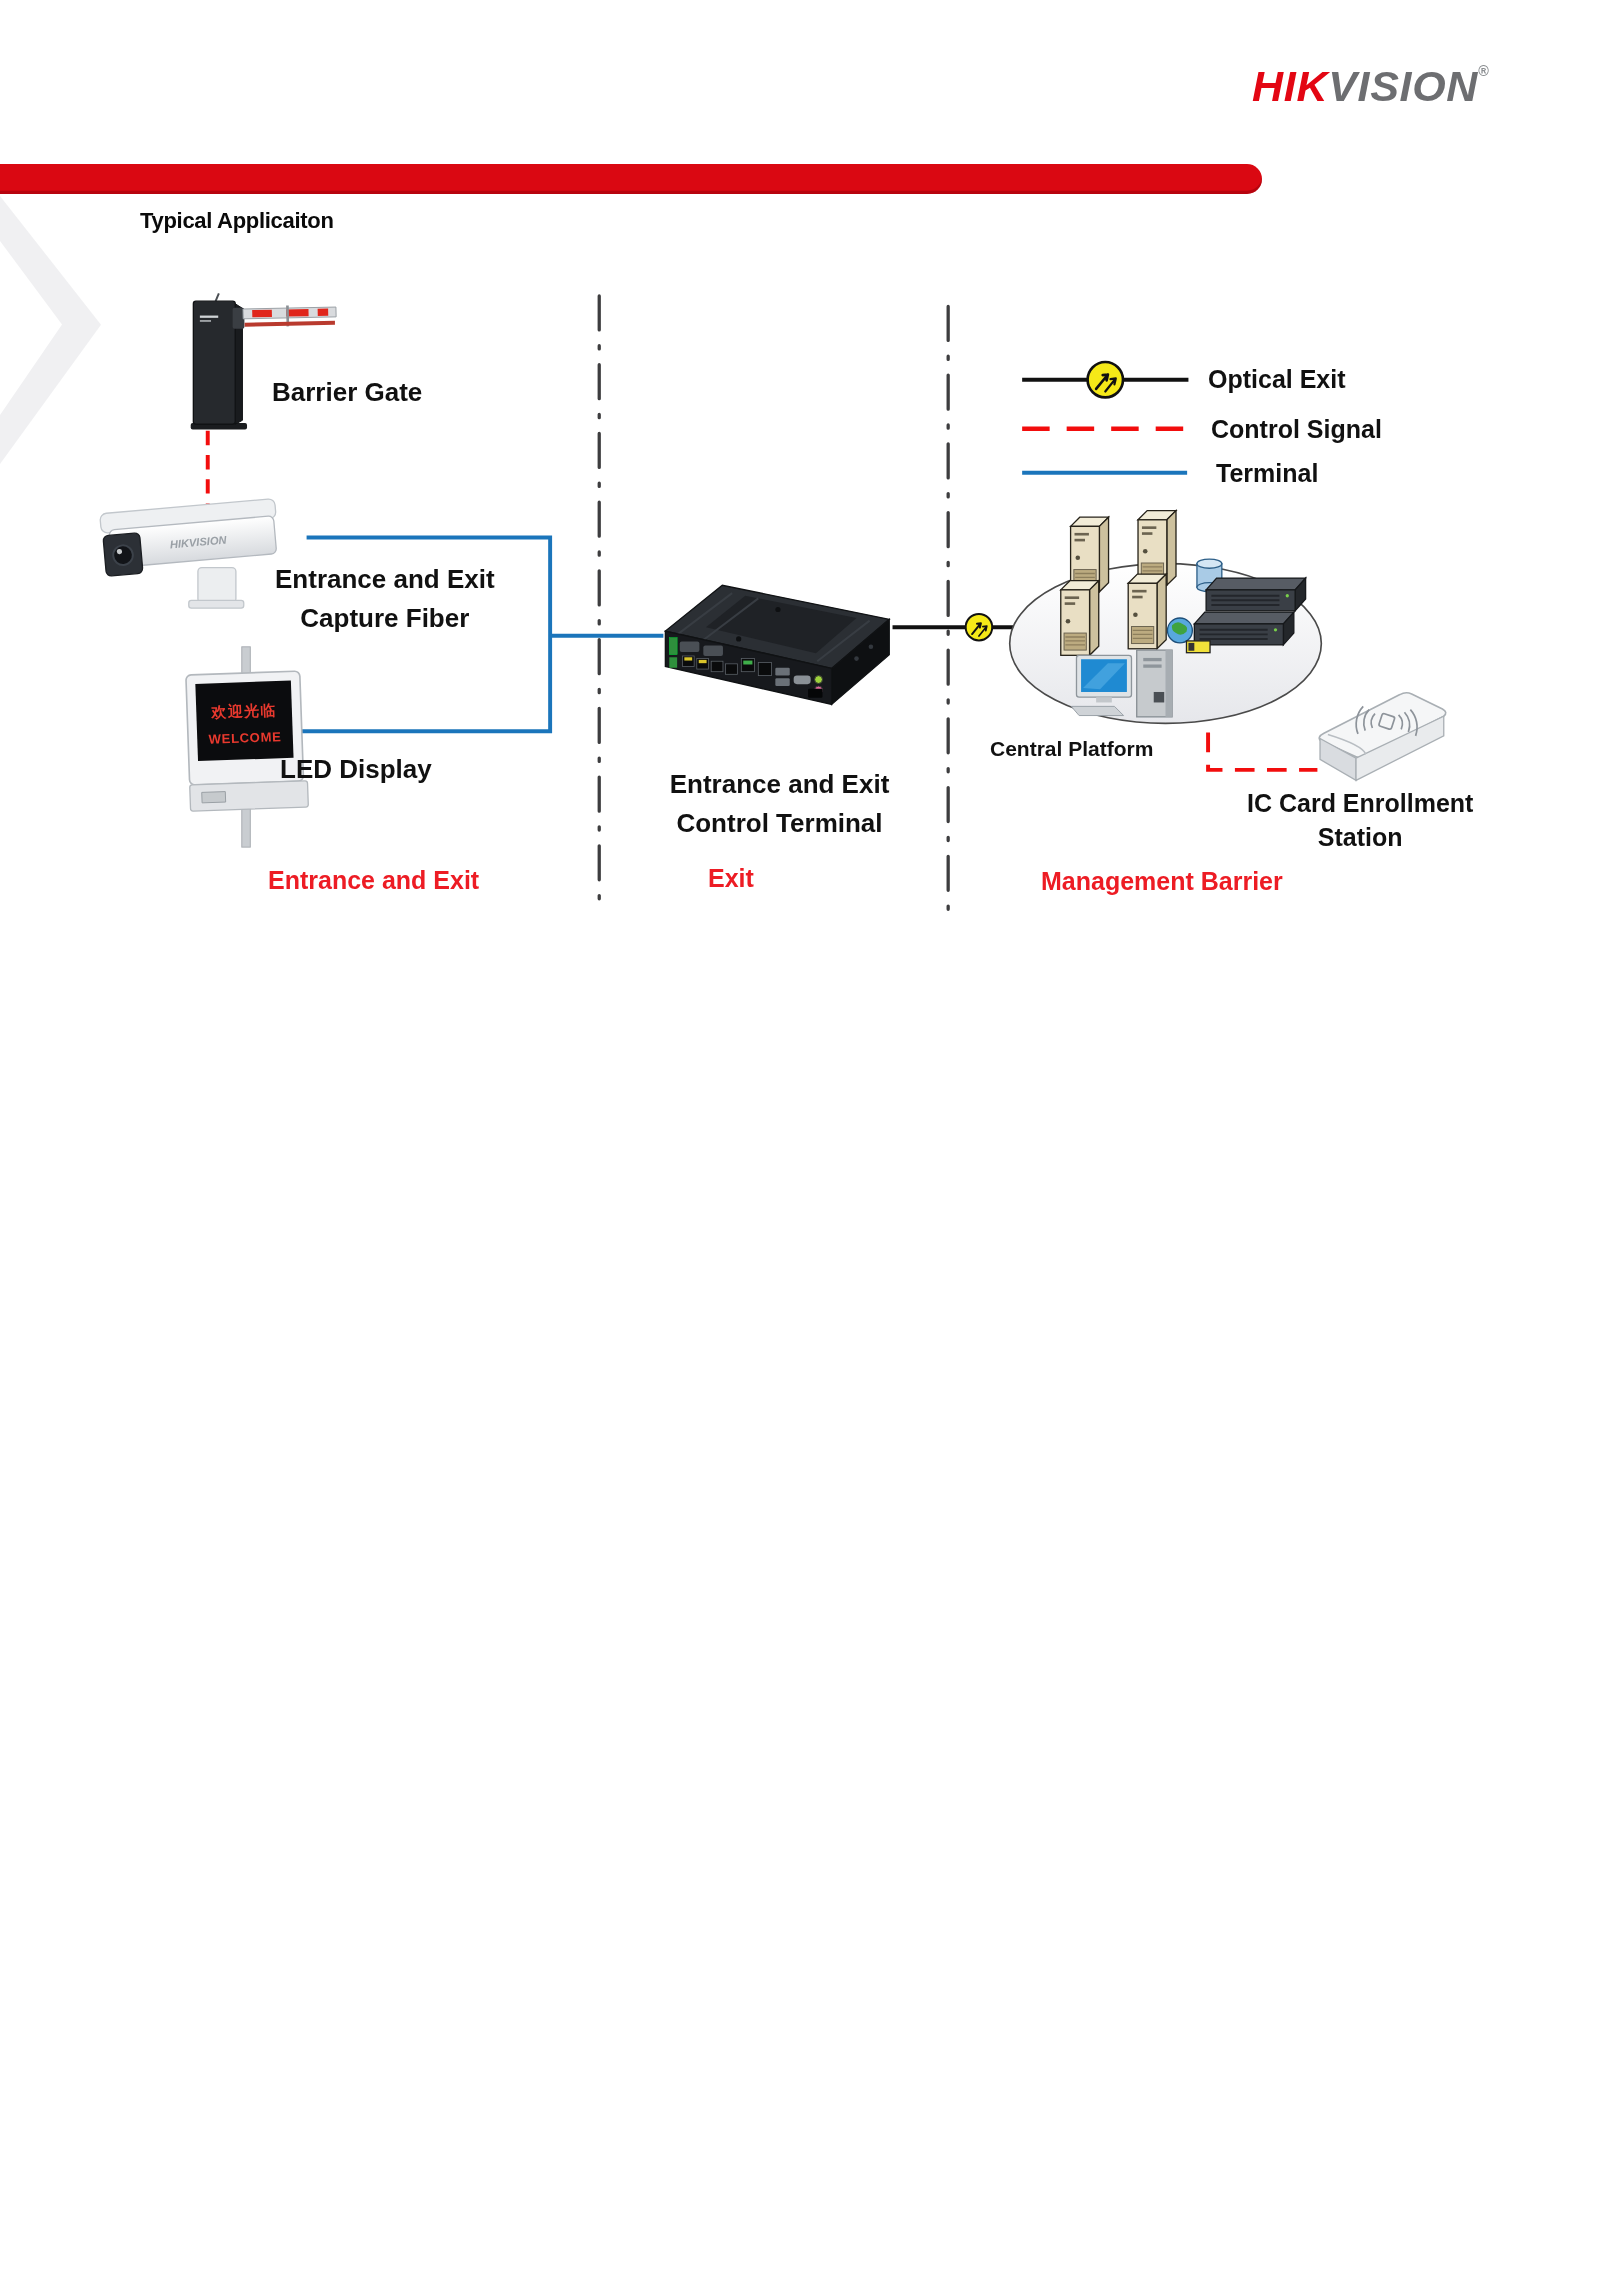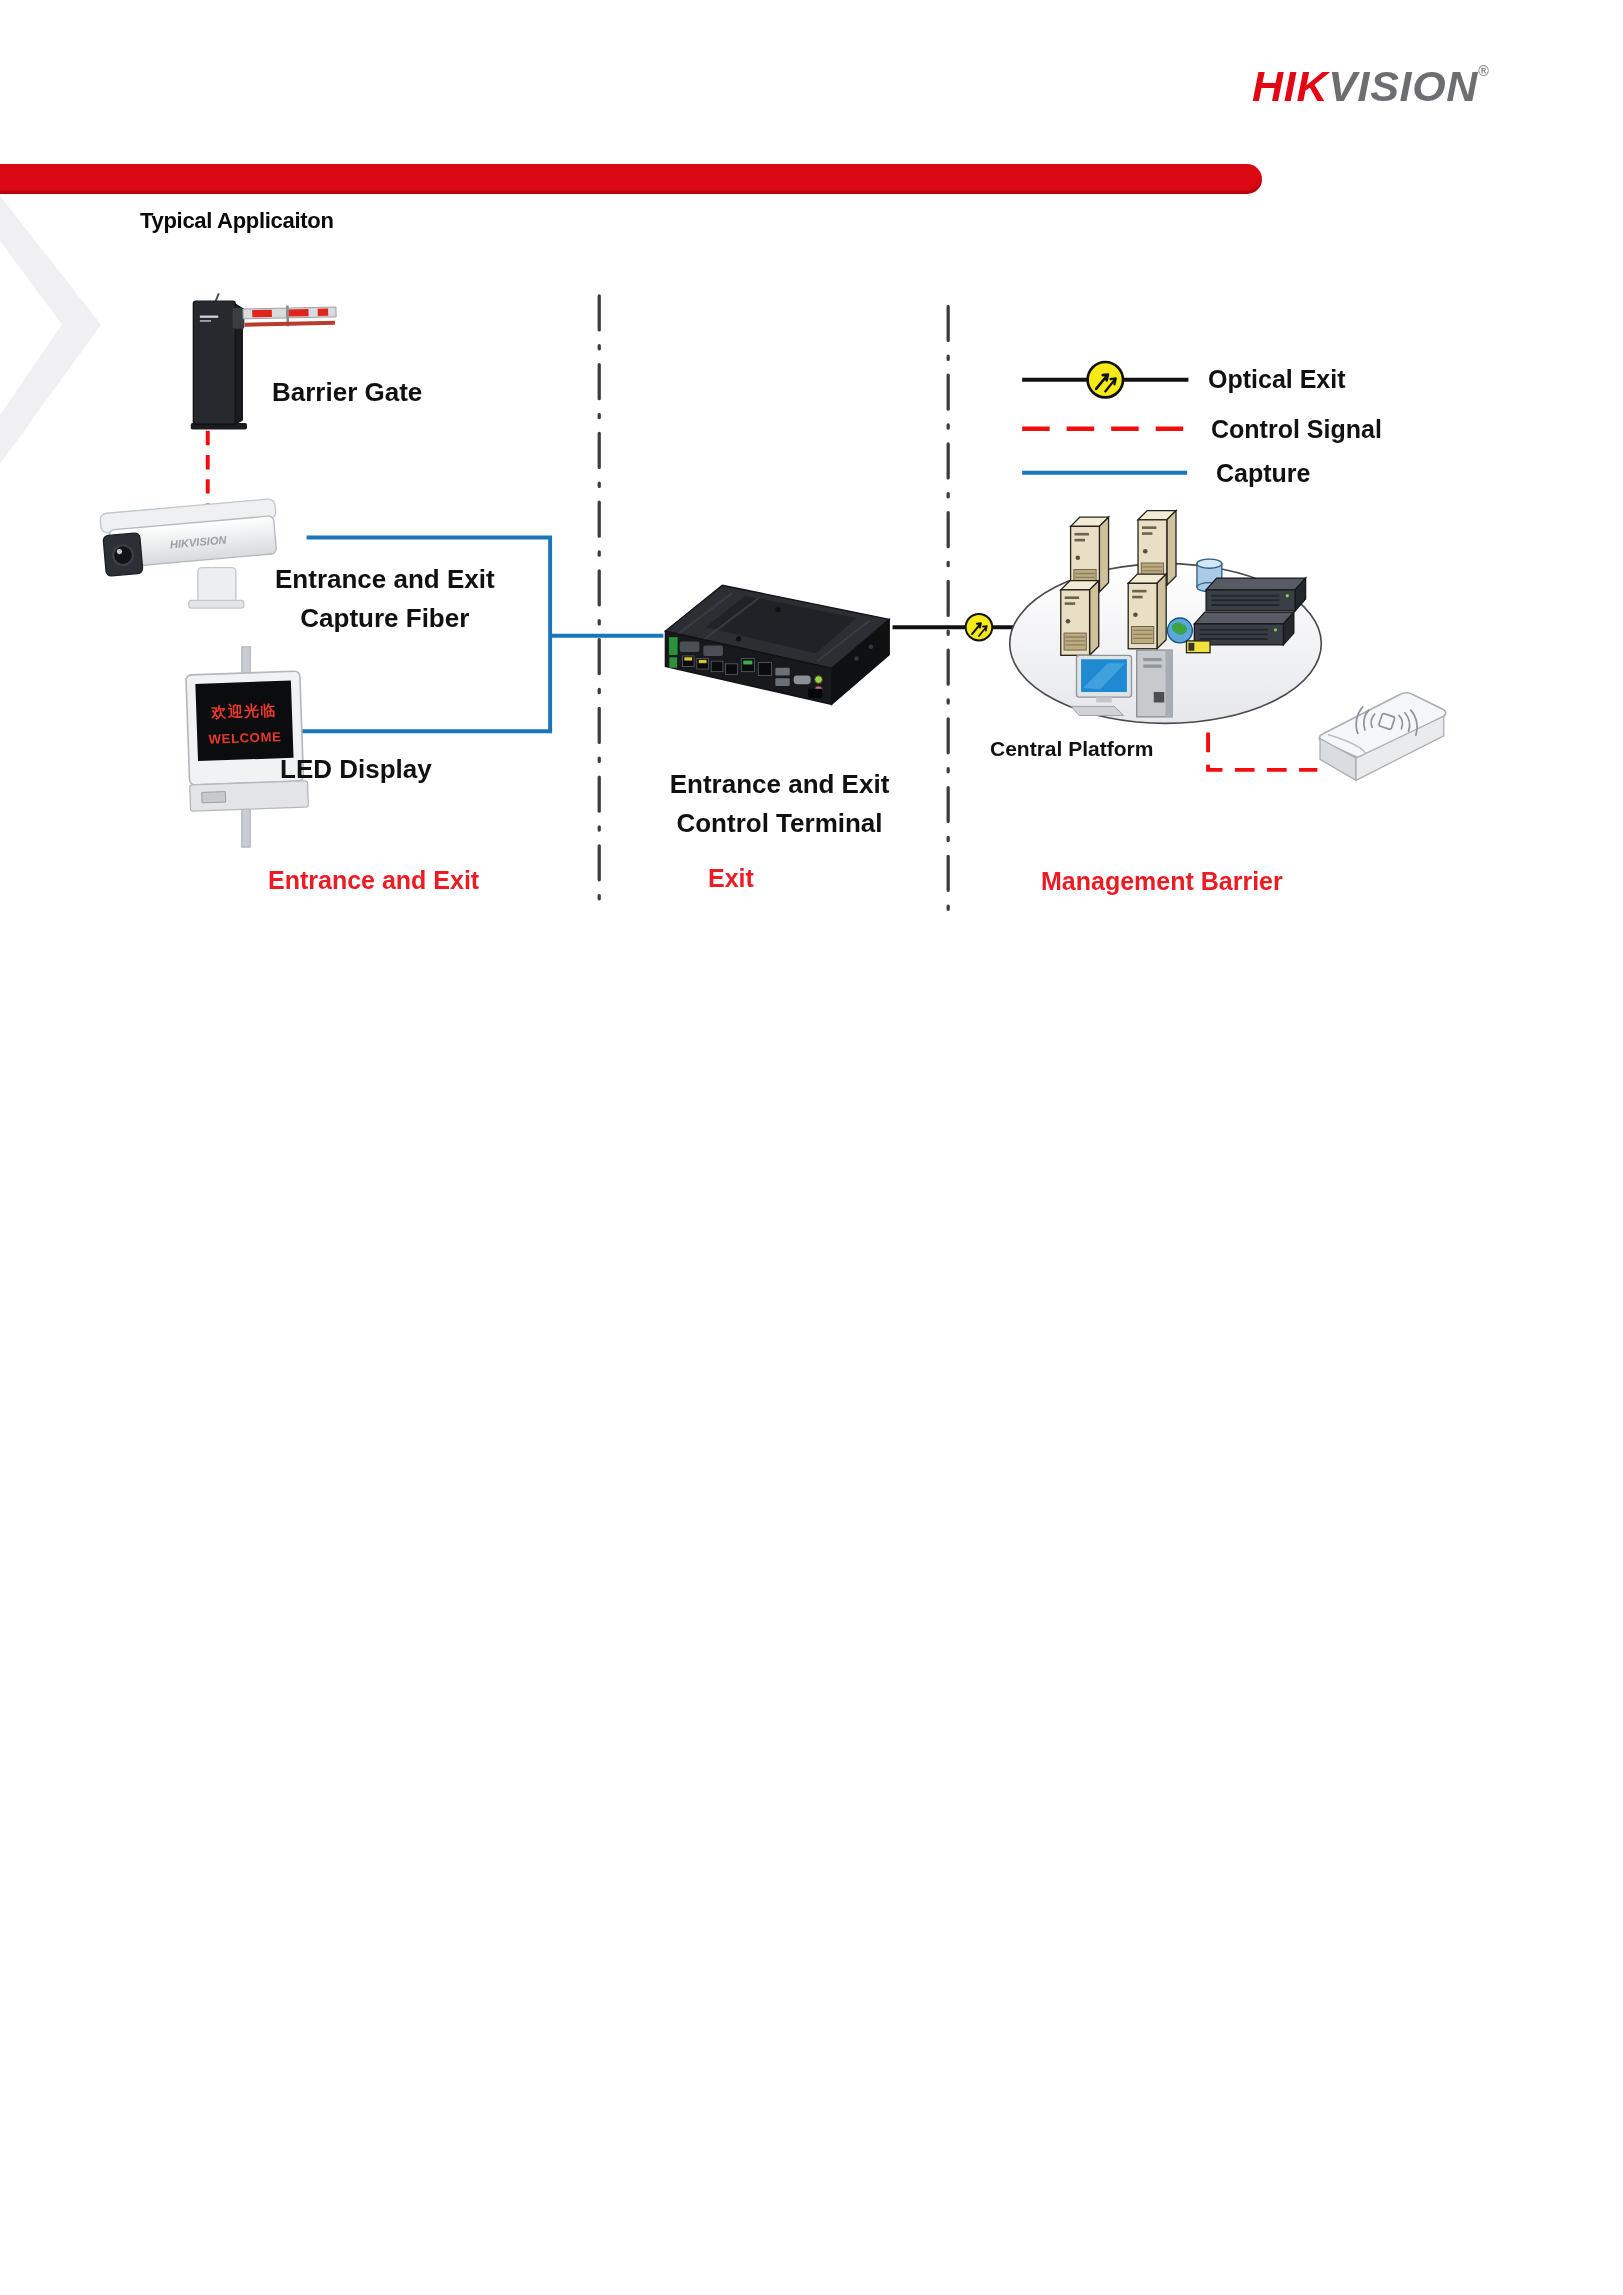--- a/index.html
+++ b/index.html
@@ -239,29 +239,33 @@
 
   <div class="lbl lbl-center" style="left:655px;top:765px;width:249px;">
     <span class="l2">Entrance and Exit</span>
     <span class="l2">Control Terminal</span>
   </div>
 
   <div class="lbl" style="left:990px;top:733px;font-size:21px;">
     <span>Central Platform</span>
   </div>
 
+  <div class="lbl" style="left:1247px;top:787px;font-size:25px;line-height:1.35;">
+    <span class="l2">IC Card Enrollment</span>
+    <span class="l2">Station</span>
+  </div>
 
   <div class="legend-lbl" style="left:1208px;top:364px;">
     <span>Optical Exit</span>
   </div>
   <div class="legend-lbl" style="left:1211px;top:414px;">
     <span>Control Signal</span>
   </div>
   <div class="legend-lbl" style="left:1216px;top:458px;">
-    <span>Capture</span>
+    <span>Terminal</span>
   </div>
 
   <div class="lbl lbl-red" style="left:268px;top:862px;">
     <span>Entrance and Exit</span>
   </div>
   <div class="lbl lbl-red" style="left:708px;top:860px;">
     <span>Exit</span>
   </div>
   <div class="lbl lbl-red" style="left:1041px;top:863px;">
     <span>Management Barrier</span>

